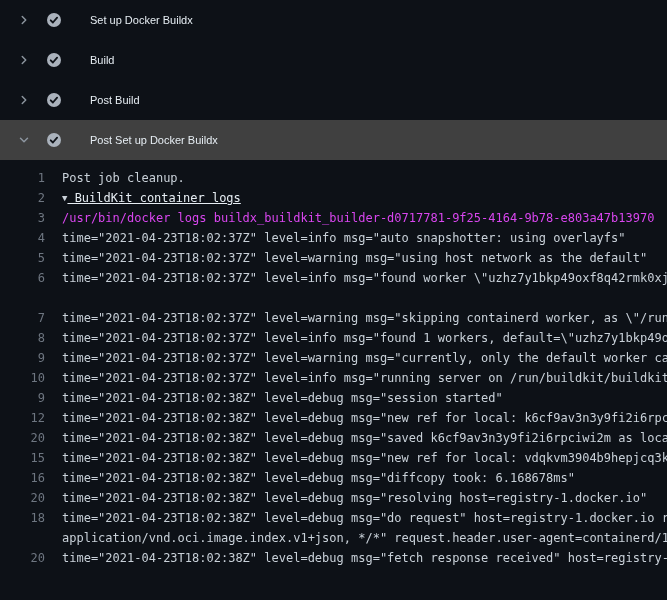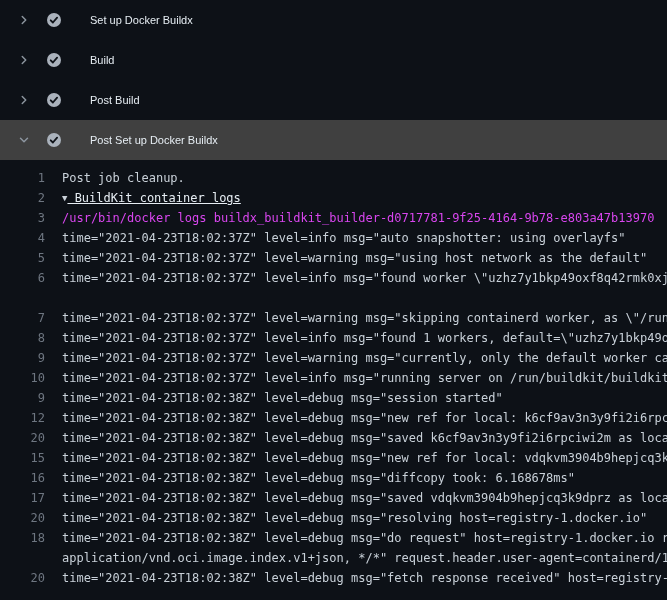--- a/index.html
+++ b/index.html
@@ -126,18 +126,17 @@
     <div class="log-row wrap"><span class="ln"></span></div>
     <div class="log-row plain"><span class="ln">7</span><span class="lt">time="2021-04-23T18:02:37Z" level=warning msg="skipping containerd worker, as \"/run</span></div>
     <div class="log-row plain"><span class="ln">8</span><span class="lt">time="2021-04-23T18:02:37Z" level=info msg="found 1 workers, default=\"uzhz7y1bkp49o</span></div>
     <div class="log-row plain"><span class="ln">9</span><span class="lt">time="2021-04-23T18:02:37Z" level=warning msg="currently, only the default worker ca</span></div>
     <div class="log-row plain"><span class="ln">10</span><span class="lt">time="2021-04-23T18:02:37Z" level=info msg="running server on /run/buildkit/buildkit</span></div>
     <div class="log-row plain"><span class="ln">9</span><span class="lt">time="2021-04-23T18:02:38Z" level=debug msg="session started"</span></div>
     <div class="log-row plain"><span class="ln">12</span><span class="lt">time="2021-04-23T18:02:38Z" level=debug msg="new ref for local: k6cf9av3n3y9fi2i6rpc</span></div>
     <div class="log-row plain"><span class="ln">20</span><span class="lt">time="2021-04-23T18:02:38Z" level=debug msg="saved k6cf9av3n3y9fi2i6rpciwi2m as loca</span></div>
     <div class="log-row plain"><span class="ln">15</span><span class="lt">time="2021-04-23T18:02:38Z" level=debug msg="new ref for local: vdqkvm3904b9hepjcq3k</span></div>
     <div class="log-row plain"><span class="ln">16</span><span class="lt">time="2021-04-23T18:02:38Z" level=debug msg="diffcopy took: 6.168678ms"</span></div>
-    <div class="log-row plain"><span class="ln">17</span><span class="lt">time="2021-04-23T18:02:38Z" level=debug msg="saved vdqkvm3904b9hepjcq3k9dprz as loca</span></div>
     <div class="log-row plain"><span class="ln">20</span><span class="lt">time="2021-04-23T18:02:38Z" level=debug msg="resolving host=registry-1.docker.io"</span></div>
     <div class="log-row plain"><span class="ln">18</span><span class="lt">time="2021-04-23T18:02:38Z" level=debug msg="do request" host=registry-1.docker.io r</span></div>
     <div class="log-row wrap"><span class="ln"></span><span class="lt">application/vnd.oci.image.index.v1+json, */*" request.header.user-agent=containerd/1.4</span></div>
     <div class="log-row plain"><span class="ln">20</span><span class="lt">time="2021-04-23T18:02:38Z" level=debug msg="fetch response received" host=registry-</span></div>
   </div>
 
 </body></html>

